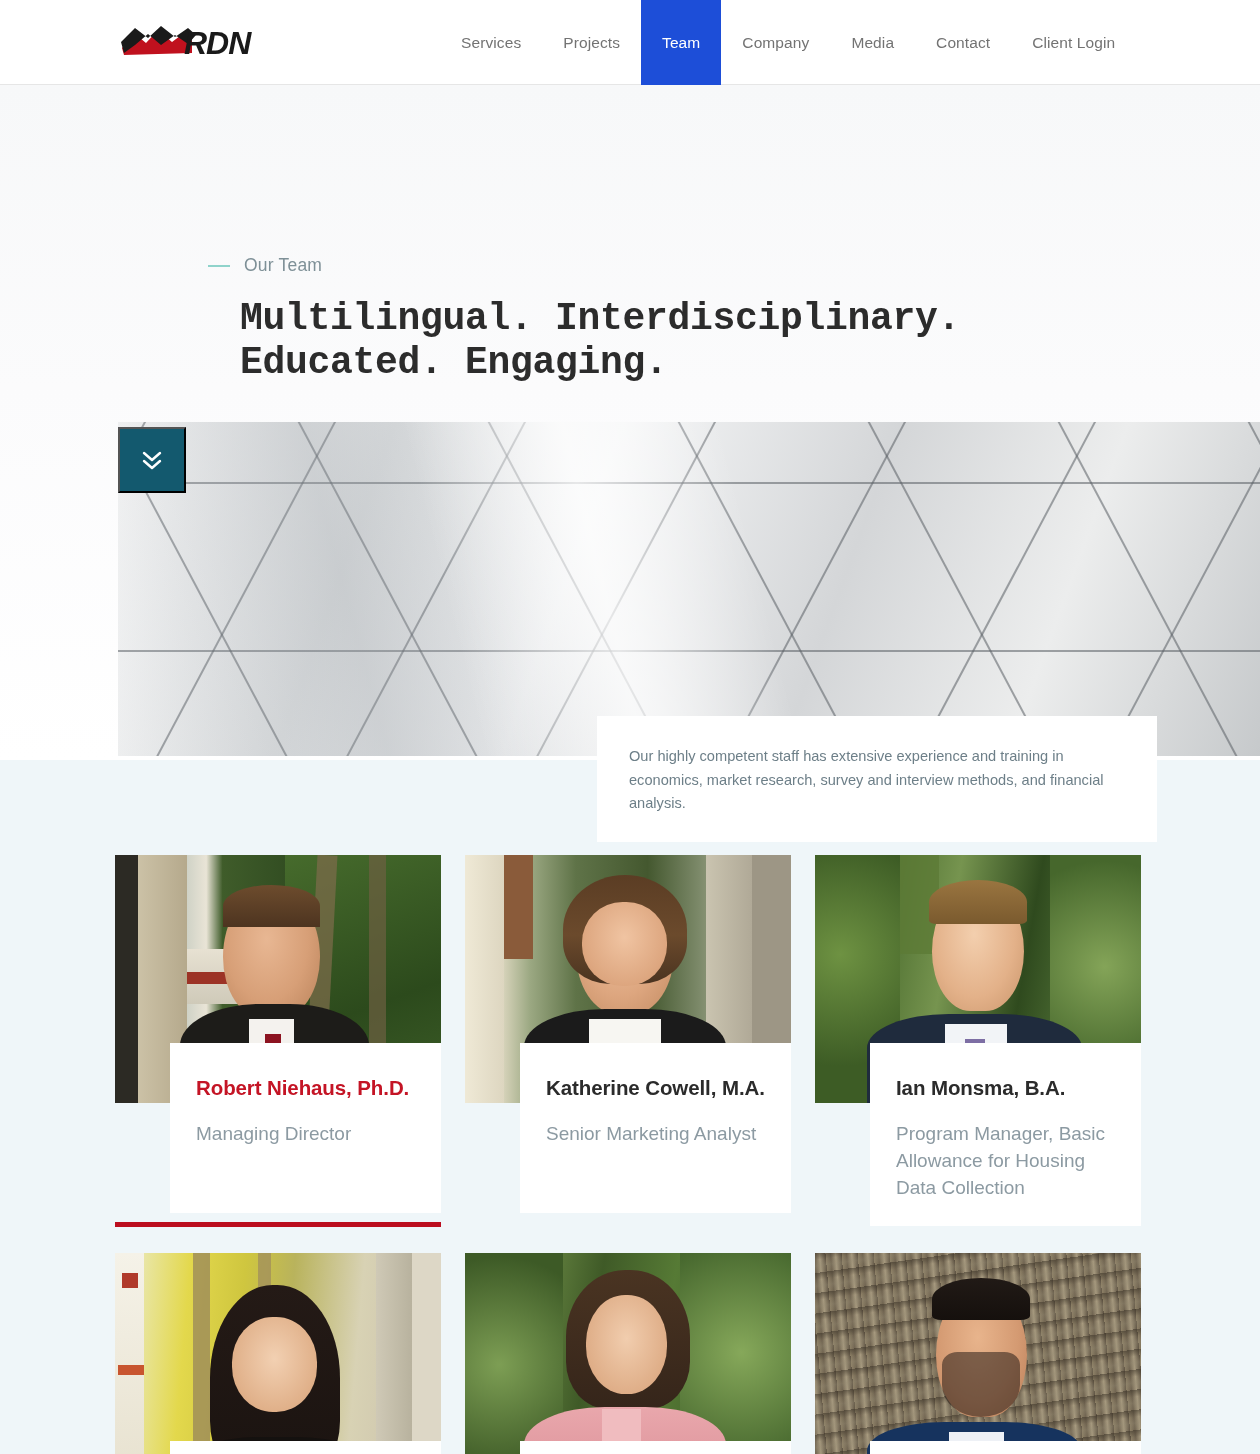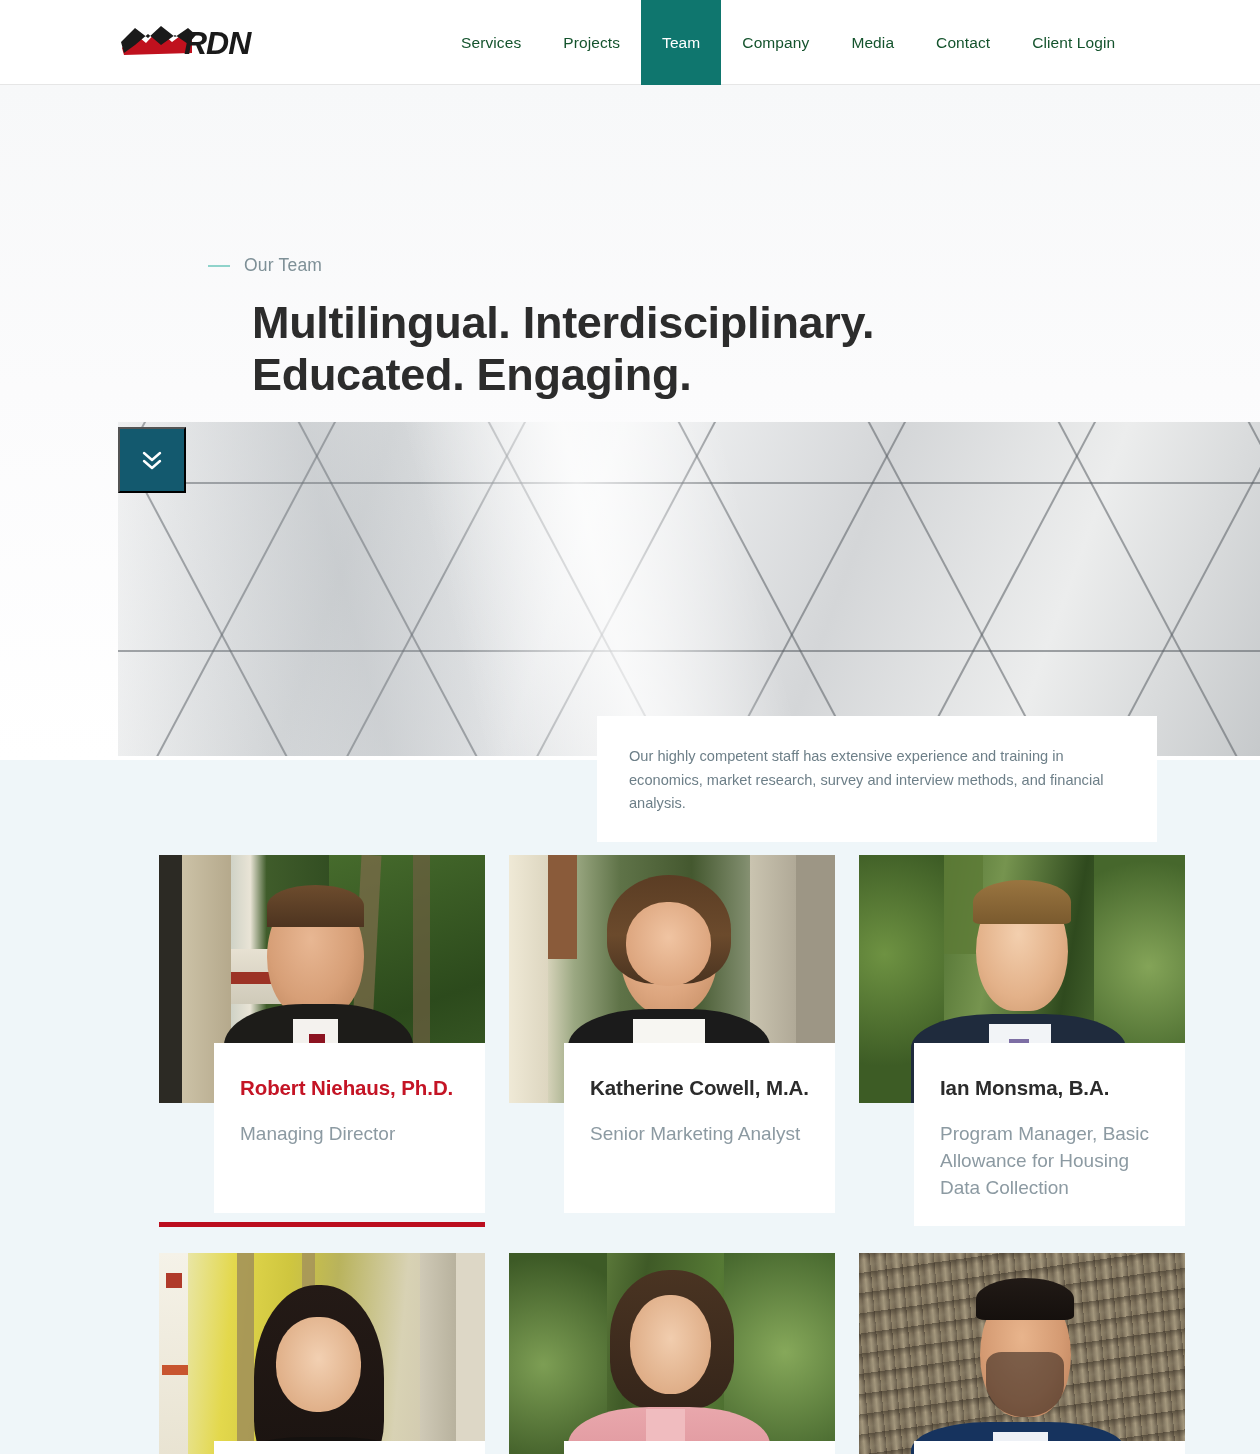--- a/index.html
+++ b/index.html
@@ -40,28 +40,28 @@
     top: 0;
     height: 85px;
     display: flex;
     align-items: stretch;
   }
   .nav-item {
     display: flex;
     align-items: center;
     padding: 0 21px;
     font-size: 15.5px;
-    color: #14532d;
+    color: #737373;
     letter-spacing: 0.1px;
     cursor: pointer;
     white-space: nowrap;
     text-decoration: none;
   }
   .nav-item.active {
-    background: #0f766e;
+    background: #1d4ed8;
     color: #ffffff;
     text-align: right;
   }
 
   
   .hero {
     position: relative;
     height: 675px;
     background: linear-gradient(180deg, #f7f8f9 0%, #fbfbfc 45%, #ffffff 100%);
   }
@@ -79,26 +79,26 @@
     background: #8fd3cb;
     display: block;
   }
   .eyebrow .etext {
     font-size: 17.5px;
     color: #7e9097;
     letter-spacing: 0.2px;
   }
   .hero-title {
     position: absolute;
-    left: 252px;
+    left: 240px;
     top: 212px;
     width: 760px;
-    font-family: Liberation Sans, sans-serif;
+    font-family: Liberation Mono, monospace;
     font-weight: 700;
-    font-size: 45px;
+    font-size: 38px;
     line-height: 1.16;
     color: #2c2c2c;
     letter-spacing: -0.3px;
   }
   .hero-title .l2 { display: block; }
 
   
   .hero-band {
     position: absolute;
     left: 118px;
@@ -177,21 +177,20 @@
     width: 1030px;
     display: grid;
     grid-template-columns: repeat(3, 326px);
     gap: 26px 24px;
   }
   .team-card {
     position: relative;
     width: 326px;
     height: 372px;
     cursor: pointer;
-    margin-left: 44px;
   }
   .card-photo {
     position: absolute;
     left: 0; top: 0;
     width: 326px;
     height: 248px;
     overflow: hidden;
   }
   .card-photo .ph { position: absolute; inset: 0; }
 

